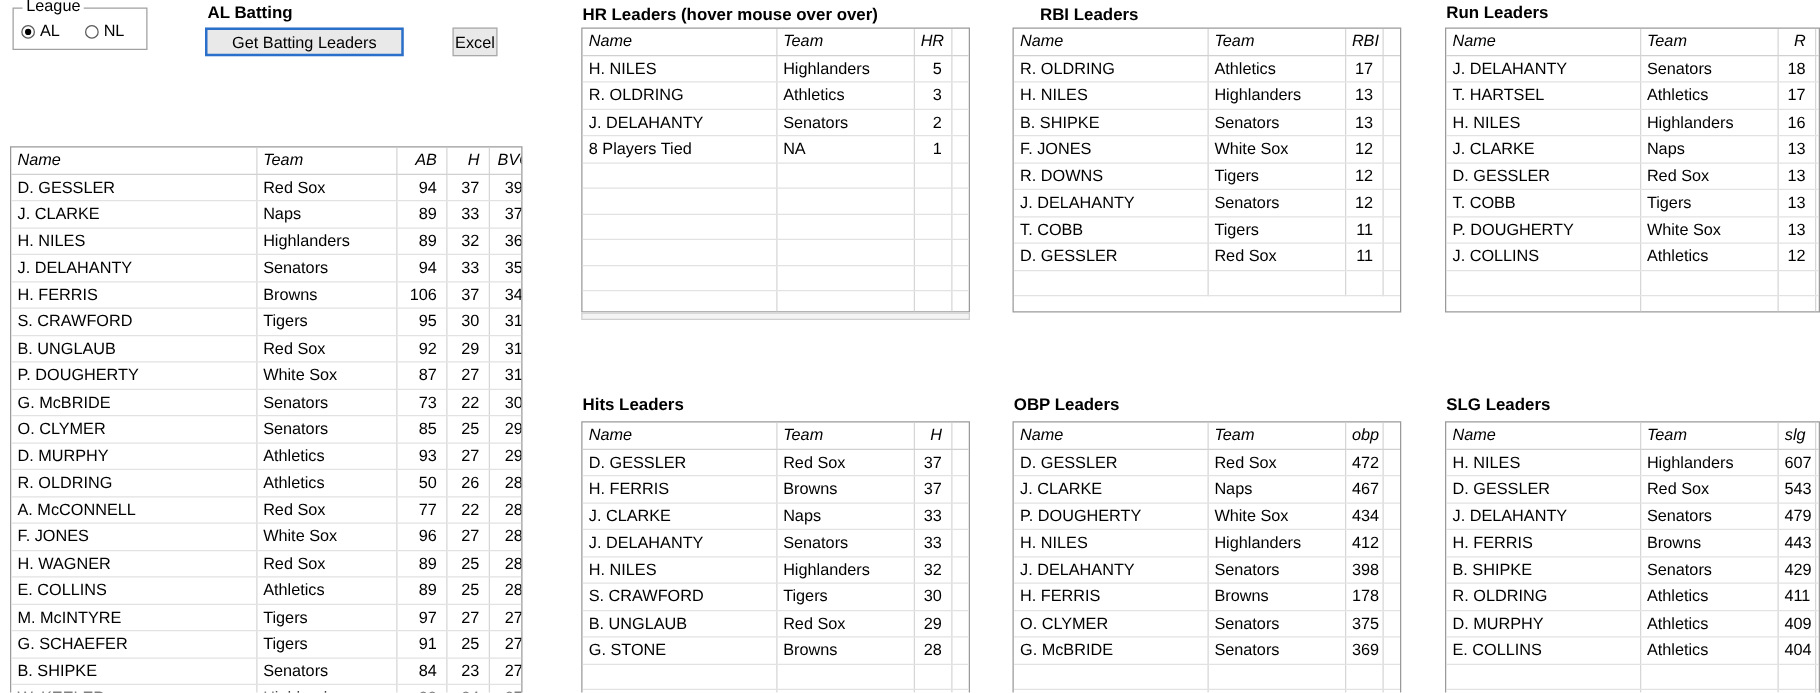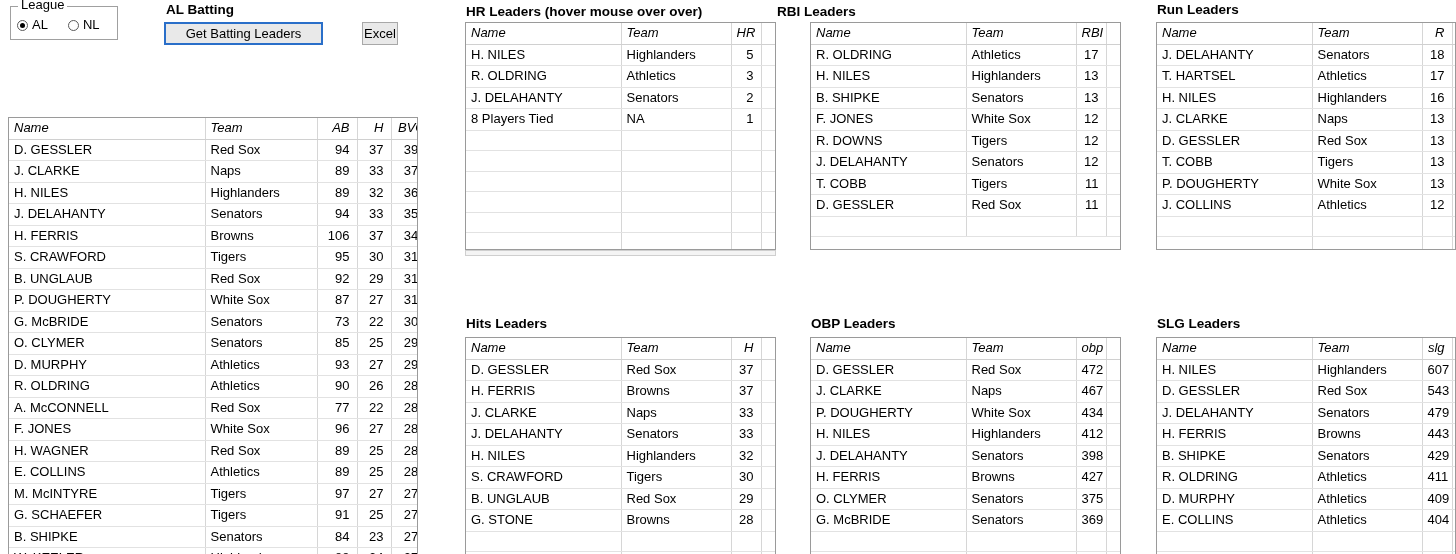--- a/index.html
+++ b/index.html
@@ -157,21 +157,21 @@
   #bvg-title { left: 10px; top: 91px; }
   #bvg-grid {
     left: 8px;
     top: 117px;
     width: 410px;
     height: 440px;
   }
 
   
   #hr-title  { left: 466px;  top: 4px; }
-  #rbi-title { left: 777px;  top: 4px; }
+  #rbi-title { left: 832px;  top: 4px; }
   #run-title { left: 1157px; top: 2px; }
 
   #hr-grid   { left: 465px;  top: 22px; width: 311px; height: 228px; }
   #rbi-grid  { left: 810px;  top: 22px; width: 311px; height: 228px; }
   #run-grid  { left: 1156px; top: 22px; width: 300px; height: 228px; }
 
   
   #hits-title { left: 466px;  top: 316px; }
   #obp-title  { left: 811px;  top: 316px; }
   #slg-title  { left: 1157px; top: 316px; }
@@ -314,21 +314,21 @@
             <td>D. MURPHY</td>
             <td>Athletics</td>
             <td class="num">93</td>
             <td class="num">27</td>
             <td class="num">290</td>
             <td class="last"></td>
           </tr>
           <tr>
             <td>R. OLDRING</td>
             <td>Athletics</td>
-            <td class="num">90</td>
+            <td class="num">50</td>
             <td class="num">26</td>
             <td class="num">289</td>
             <td class="last"></td>
           </tr>
           <tr>
             <td>A. McCONNELL</td>
             <td>Red Sox</td>
             <td class="num">77</td>
             <td class="num">22</td>
             <td class="num">286</td>
@@ -751,21 +751,21 @@
           </tr>
           <tr>
             <td>J. DELAHANTY</td>
             <td>Senators</td>
             <td class="num">398</td>
             <td class="last"></td>
           </tr>
           <tr>
             <td>H. FERRIS</td>
             <td>Browns</td>
-            <td class="num">427</td>
+            <td class="num">178</td>
             <td class="last"></td>
           </tr>
           <tr>
             <td>O. CLYMER</td>
             <td>Senators</td>
             <td class="num">375</td>
             <td class="last"></td>
           </tr>
           <tr>
             <td>G. McBRIDE</td>

